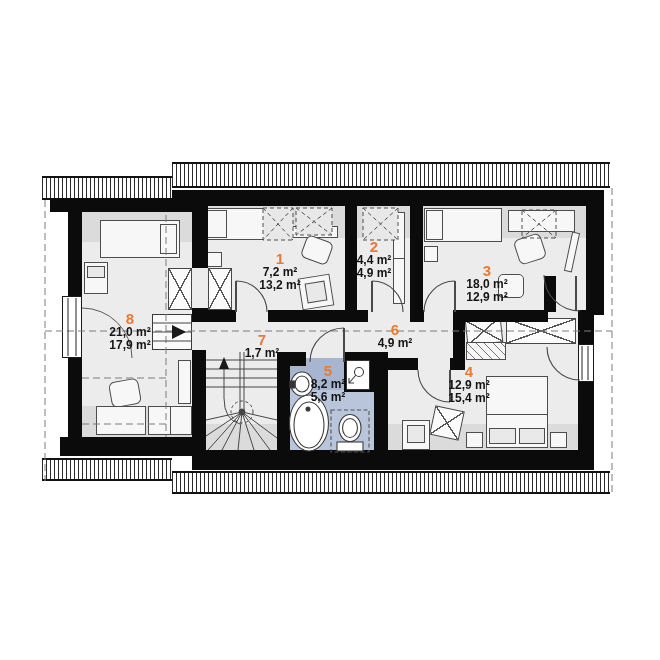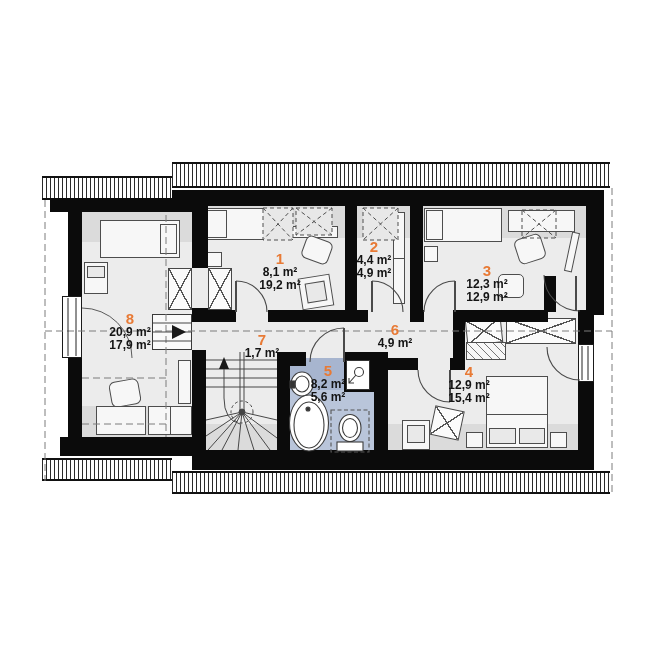--- a/index.html
+++ b/index.html
@@ -196,31 +196,31 @@
       <ellipse cx="350" cy="428" rx="11" ry="13.5" fill="#fff"></ellipse>
       <ellipse cx="350" cy="428" rx="7.5" ry="9.5" fill="none"></ellipse>
       <rect x="337" y="442" width="26" height="9" fill="#fff"></rect>
       <circle cx="359" cy="372" r="4.5" fill="none"></circle>
       <path d="M356 375 L349 383 M349 378 L349 383 L354 383" fill="none"></path>
     </g>
   </svg>
 
   <div class="room-label" style="left:280px;top:251px;">
     <div class="room-number">1</div>
-    <div class="room-area">8,1 m²</div>
-    <div class="room-area">19,2 m²</div>
+    <div class="room-area">7,2 m²</div>
+    <div class="room-area">13,2 m²</div>
   </div>
   <div class="room-label" style="left:374px;top:239px;">
     <div class="room-number">2</div>
     <div class="room-area">4,4 m²</div>
     <div class="room-area">4,9 m²</div>
   </div>
   <div class="room-label" style="left:487px;top:263px;">
     <div class="room-number">3</div>
-    <div class="room-area">12,3 m²</div>
+    <div class="room-area">18,0 m²</div>
     <div class="room-area">12,9 m²</div>
   </div>
   <div class="room-label" style="left:469px;top:364px;">
     <div class="room-number">4</div>
     <div class="room-area">12,9 m²</div>
     <div class="room-area">15,4 m²</div>
   </div>
   <div class="room-label" style="left:328px;top:363px;">
     <div class="room-number">5</div>
     <div class="room-area">8,2 m²</div>
@@ -229,17 +229,17 @@
   <div class="room-label" style="left:395px;top:322px;">
     <div class="room-number">6</div>
     <div class="room-area">4,9 m²</div>
   </div>
   <div class="room-label" style="left:262px;top:332px;">
     <div class="room-number">7</div>
     <div class="room-area">1,7 m²</div>
   </div>
   <div class="room-label" style="left:130px;top:311px;">
     <div class="room-number">8</div>
-    <div class="room-area">20,9 m²</div>
+    <div class="room-area">21,0 m²</div>
     <div class="room-area">17,9 m²</div>
   </div>
 
 </div>
 
 </body></html>

